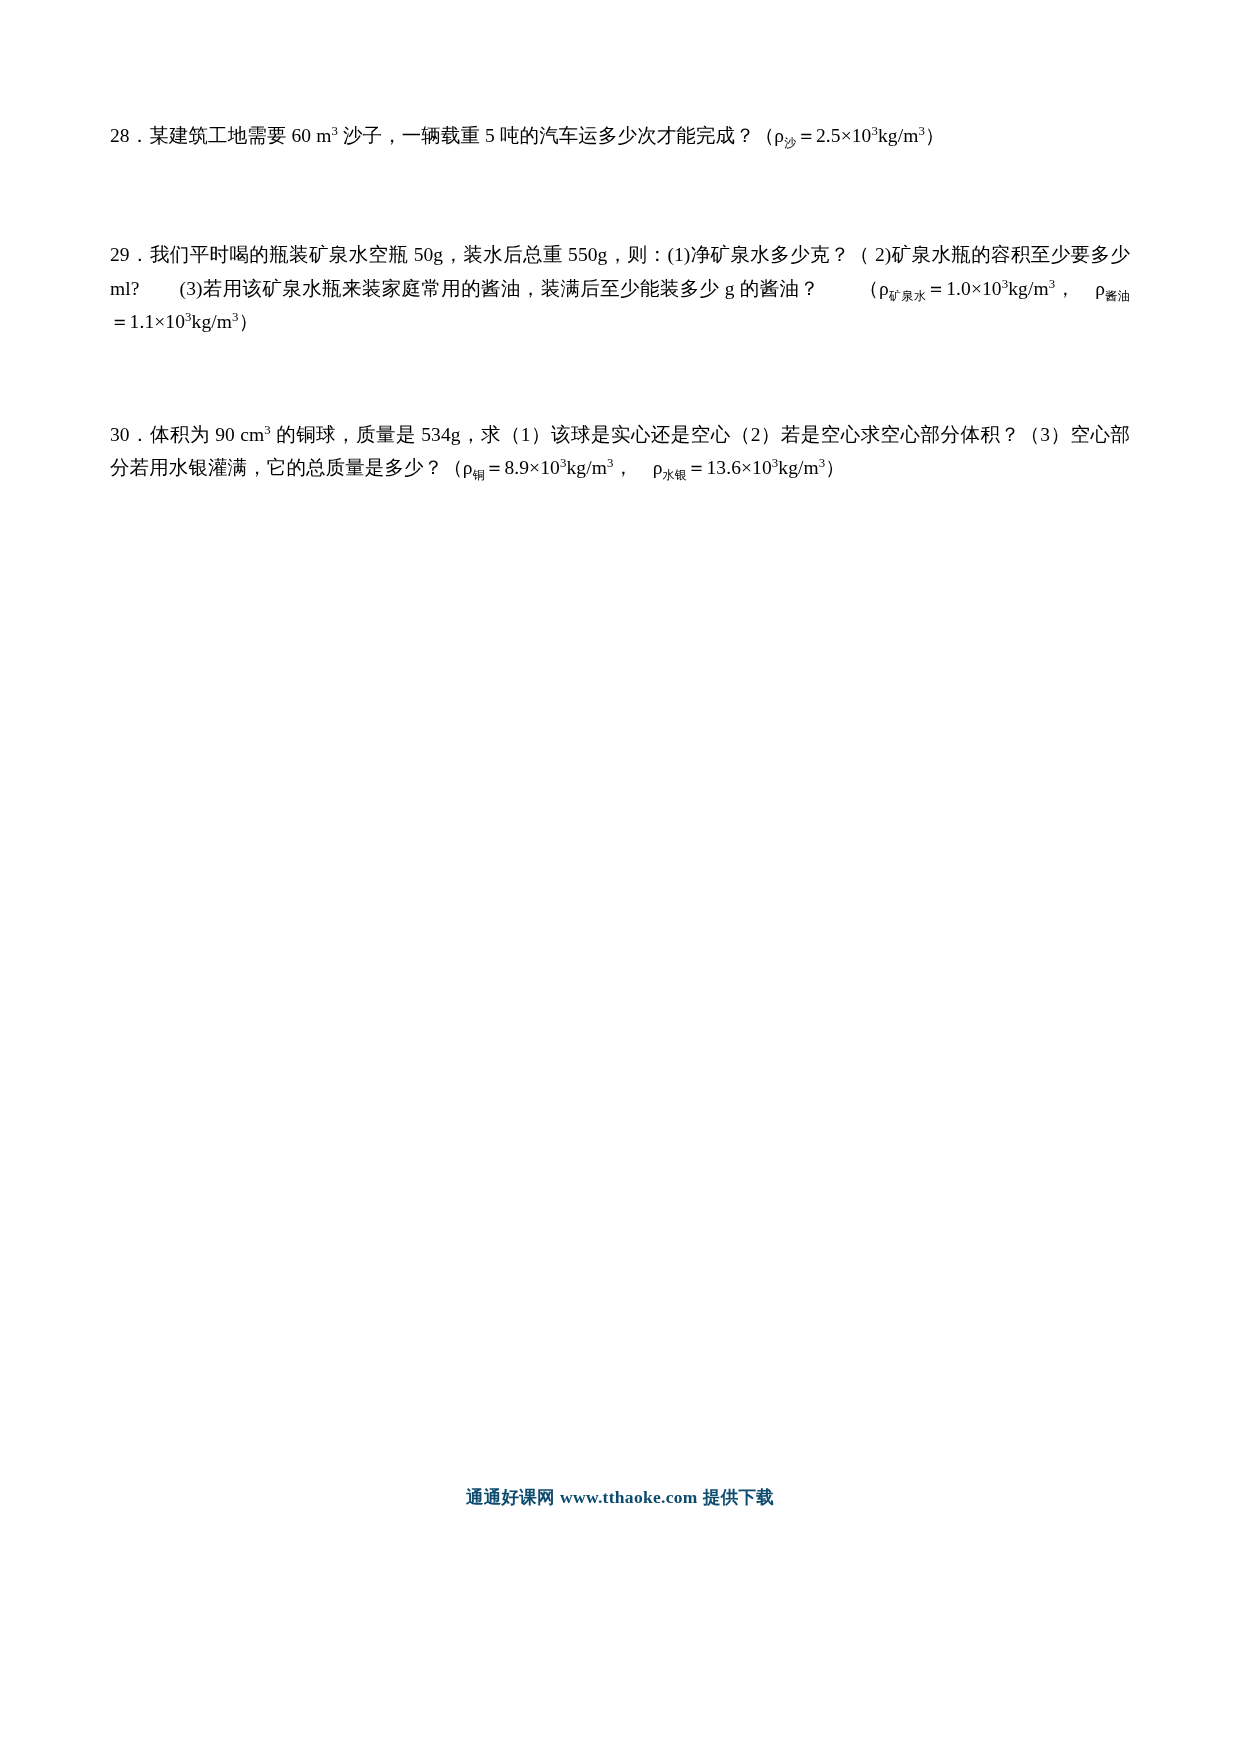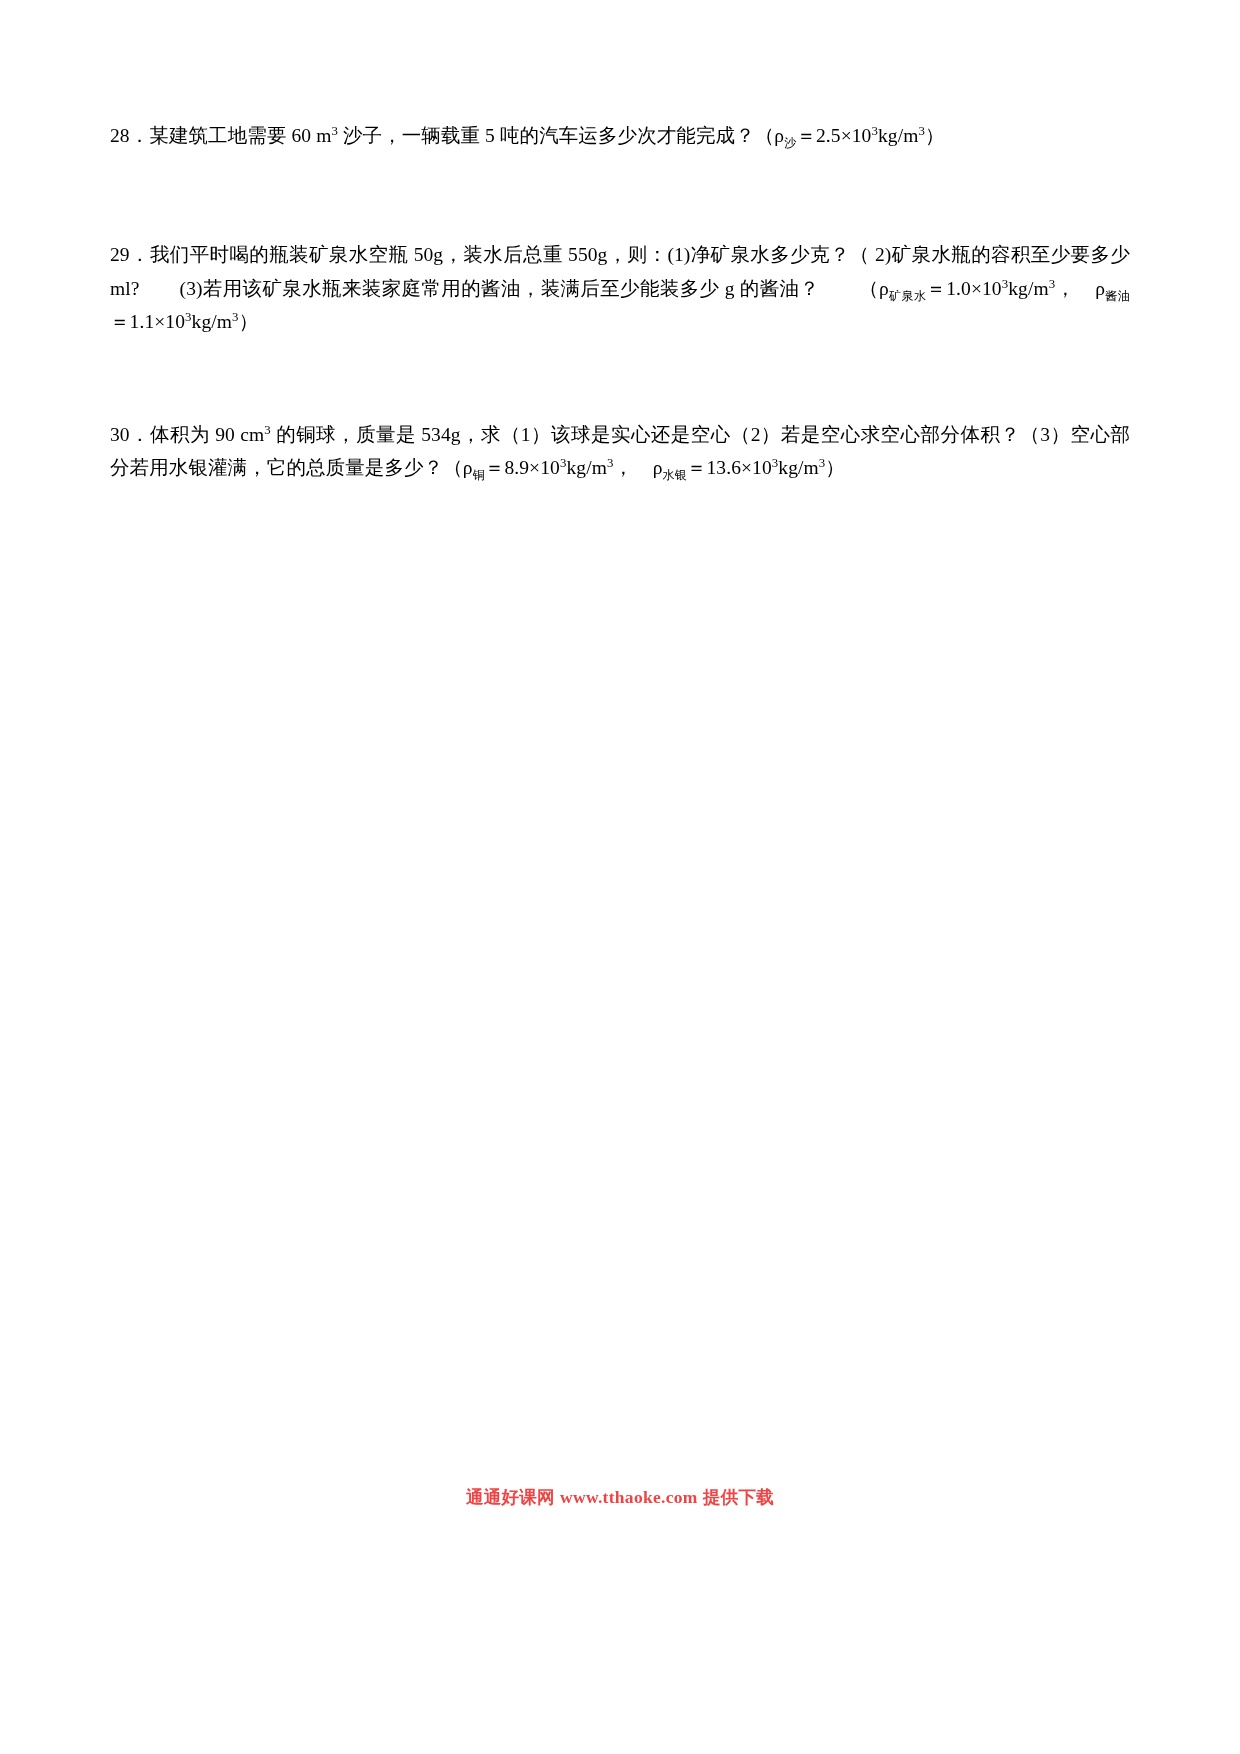--- a/index.html
+++ b/index.html
@@ -48,21 +48,21 @@
   }
   .footer {
     position: absolute;
     left: 0;
     top: 1482px;
     width: 1240px;
     text-align: center;
     font-size: 17.5px;
     font-family: "Liberation Sans", sans-serif;
     font-weight: bold;
-    color: #ef4444;
+    color: #0c4a6e;
     letter-spacing: 0.3px;
   }
   .footer .url {
     font-family: "Liberation Serif", "DejaVu Serif", serif;
     font-weight: bold;
   }
 </style>
 </head>
 <body>
 

